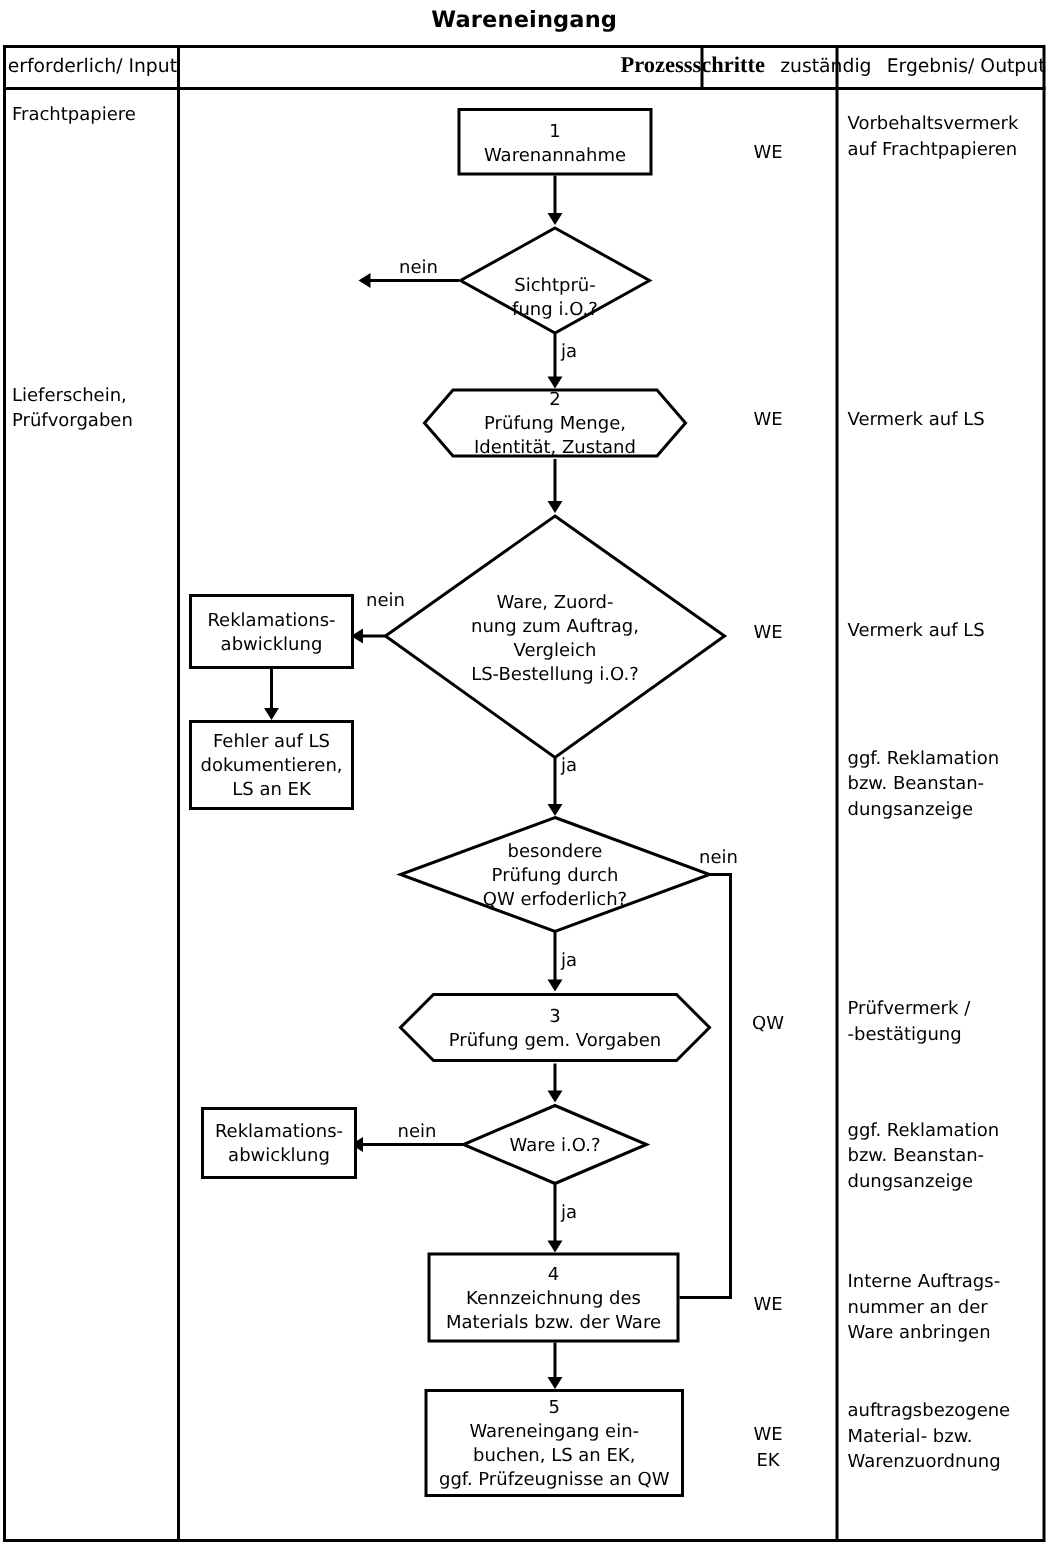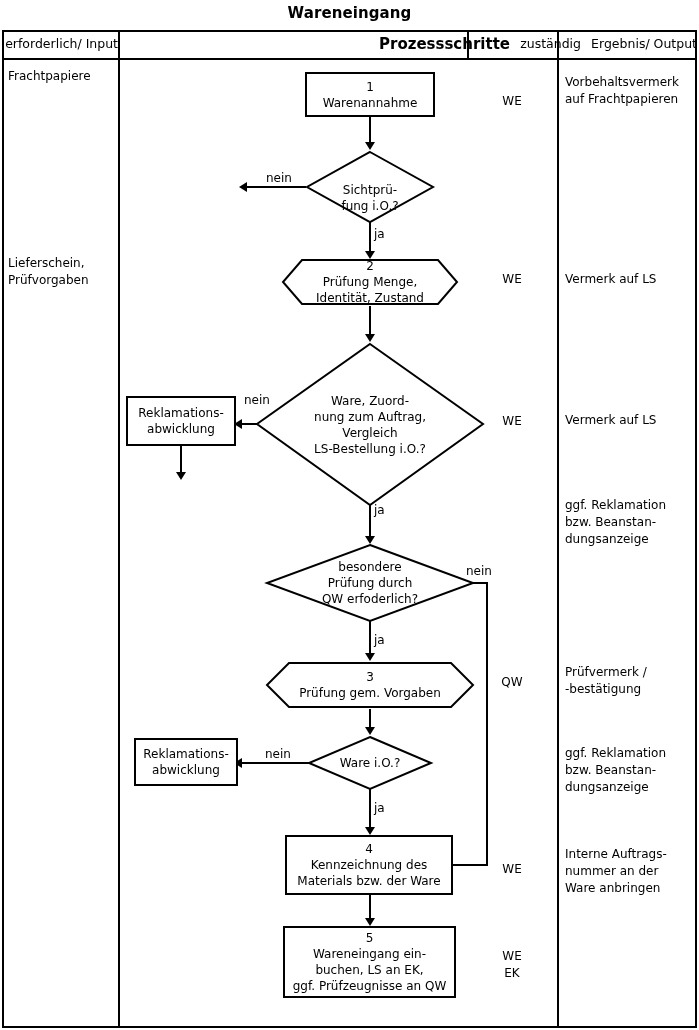--- a/index.html
+++ b/index.html
@@ -68,21 +68,21 @@
   .hdr {
     position: absolute;
     top: 32px;
     height: 24px;
     line-height: 24px;
     font-size: 12.5px;
     text-align: right;
     white-space: nowrap;
   }
   #hdr-input   { left: 2px;   width: 116px; }
-  #hdr-steps   { left: 120px; width: 390px; font-size: 15px; font-weight: bold; }
+  #hdr-steps   { left: 120px; width: 390px; font-size: 15px; font-weight: bold; font-family: Liberation Serif, serif; }
   #hdr-resp    { left: 469px; width: 112px;  }
   #hdr-output  { left: 559px; width: 138px; }
 
   
   .coltext {
     position: absolute;
     font-size: 12px;
     line-height: 17px;
     white-space: pre-line;
   }
@@ -195,20 +195,23 @@
 bzw. Beanstan-
 dungsanzeige</div>
   <div class="coltext col-out" style="top:664px;">Prüfvermerk /
 -bestätigung</div>
   <div class="coltext col-out" style="top:745px;">ggf. Reklamation
 bzw. Beanstan-
 dungsanzeige</div>
   <div class="coltext col-out" style="top:846px;">Interne Auftrags-
 nummer an der
 Ware anbringen</div>
+  <div class="coltext col-out" style="top:932px;">auftragsbezogene
+Material- bzw.
+Warenzuordnung</div>
 
   <div class="node box" style="left:305px; top:72px; width:130px; height:45px;">1
 Warenannahme</div>
 
   <div class="ln lnv" style="left:369px; top:117px; height:27px;"></div>
   <div class="arrow arrow-down" style="left:365px; top:142px;"></div>
 
   <svg class="shape-svg" style="left:305px; top:150px;" width="130" height="74" viewBox="0 0 130 74">
     <polygon points="65,2 128,37 65,72 2,37"></polygon>
   </svg>
@@ -245,20 +248,23 @@
   <div class="ln lnh" style="left:238px; top:423px; width:20px;"></div>
   <div class="arrow arrow-left" style="left:234px; top:419px;"></div>
   <div class="edgelabel" style="left:244px; top:393px;">nein</div>
 
   <div class="node box" style="left:126px; top:396px; width:110px; height:50px;">Reklamations-
 abwicklung</div>
 
   <div class="ln lnv" style="left:180px; top:446px; height:30px;"></div>
   <div class="arrow arrow-down" style="left:176px; top:472px;"></div>
 
+  <div class="node box" style="left:126px; top:480px; width:110px; height:60px;">Fehler auf LS
+dokumentieren,
+LS an EK</div>
 
   <div class="ln lnv" style="left:369px; top:505px; height:35px;"></div>
   <div class="arrow arrow-down" style="left:365px; top:536px;"></div>
   <div class="edgelabel" style="left:374px; top:503px;">ja</div>
 
   <svg class="shape-svg" style="left:265px; top:543px;" width="210" height="80" viewBox="0 0 210 80">
     <polygon points="105,2 208,40 105,78 2,40"></polygon>
   </svg>
   <div class="node-label" style="left:265px; top:543px; width:210px; height:80px;">besondere
 Prüfung durch

